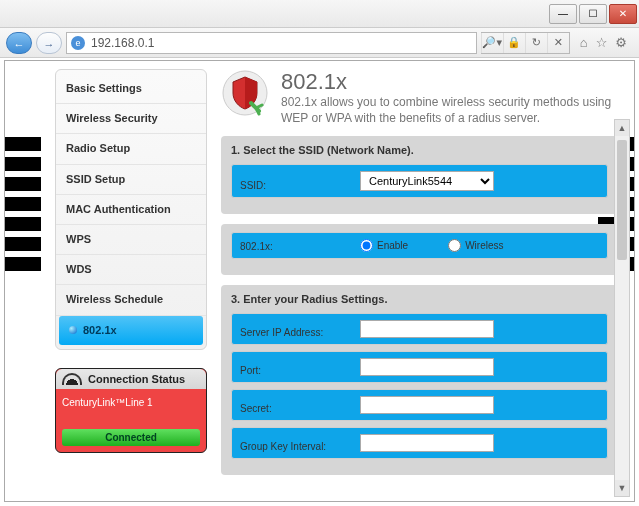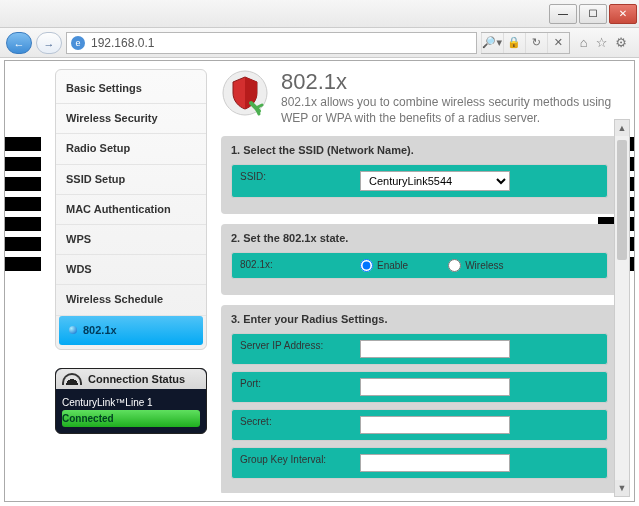--- a/index.html
+++ b/index.html
@@ -24,38 +24,38 @@
 .blackbars.right{ left:auto; right:-4px; top:70px;}
 
 .page { position:absolute; inset:0; padding:8px 12px 8px 50px; display:flex; gap:14px; }
 .sidebar { width:152px; flex-shrink:0; }
 .menu { border:1px solid #d6d6d6; border-radius:6px; background:linear-gradient(#fafafa,#f0f0f0); padding:4px 0; }
 .menu .item { padding:8px 10px; font-size:11px; font-weight:bold; color:#333; border-bottom:1px solid #e4e4e4; cursor:pointer; line-height:1.2;}
 .menu .item:last-child{ border-bottom:none;}
 .menu .item.active{ background:linear-gradient(#4fc3f7,#03a9f4); color:#003a5a; border-radius:3px; margin:0 3px; display:flex; align-items:center; gap:6px;}
 .menu .item.active .dot{ width:8px; height:8px; background:radial-gradient(circle at 30% 30%,#aef,#06c); border-radius:50%;}
 
-.connwidget{ margin-top:18px; border:1px solid #222; border-radius:6px; background:#0f172a; color:#fff; padding:6px; font-size:10px;}
+.connwidget{ margin-top:18px; border:1px solid #222; border-radius:6px; background:#ef4444; color:#fff; padding:6px; font-size:10px;}
 .connwidget .hdr{ display:flex; gap:6px; align-items:center; color:#222; background:linear-gradient(#e8e8e8,#d6d6d6); margin:-6px -6px 6px -6px; padding:4px 6px; border-radius:6px 6px 0 0; font-weight:bold; font-size:11px;}
 .gauge{ width:20px; height:12px; background:radial-gradient(circle at 50% 100%, #222 0%, #222 45%, transparent 46%); border-radius:12px 12px 0 0; border:2px solid #333; border-bottom:none; position:relative;}
 .line1{ display:flex; justify-content:flex-start; font-size:10px; padding:2px 0;}
-.connected{ background:linear-gradient(#5fe05f,#1fae1f); color:#042; text-align:left; border-radius:3px; padding:3px 0; font-weight:bold; margin-top:0;}
+.connected{ background:linear-gradient(#5fe05f,#1fae1f); color:#042; text-align:center; border-radius:3px; padding:3px 0; font-weight:bold; margin-top:19px;}
 
 .main { flex:1; overflow-y:auto; padding-right:4px;}
 .header { display:flex; gap:12px; margin-bottom:10px;}
 .shield { width:48px; height:48px; position:relative; flex-shrink:0;}
 .shield svg { width:48px; height:48px;}
 .header h1{ font-size:22px; color:#666; font-weight:normal;}
 .header p{ font-size:12px; color:#777; line-height:1.3; max-width:360px;}
 
 .panel{ background:#d6d6d6; border-radius:4px; padding:8px 10px 10px 10px; margin-bottom:10px;}
 .panel h3{ font-size:11px; font-weight:bold; color:#333; margin-bottom:8px;}
-.row{ display:flex; align-items:flex-start; gap:10px; background:#14b8a6; border:1px solid #cfcfcf; border-radius:3px; padding:6px 8px; margin-bottom:6px;}
+.row{ display:flex; align-items:flex-end; gap:10px; background:#0ea5e9; border:1px solid #cfcfcf; border-radius:3px; padding:6px 8px; margin-bottom:6px;}
 .row label{ width:110px; font-size:10px; color:#333;}
-.row select, .row input[type=text]{ width:150px; font-size:11px; padding:2px 4px; border:1px solid #aaa; background:#fff;}
+.row select, .row input[type=text]{ width:134px; font-size:11px; padding:2px 4px; border:1px solid #aaa; background:#fff;}
 .radiogrp{ display:flex; gap:40px; align-items:center; font-size:10px; color:#333;}
 .radiogrp label{ width:auto; display:flex; align-items:center; gap:4px;}
 
 .scrollbar{ position:absolute; right:4px; top:58px; bottom:4px; width:16px; background:#f0f0f0; border:1px solid #ccc;}
 .scrollbar .thumb{ position:absolute; left:2px; right:2px; top:20px; height:120px; background:#c8c8c8; border-radius:2px;}
 .scrollbar .arr{ position:absolute; left:0; right:0; height:16px; background:#e8e8e8; font-size:9px; color:#666; display:flex; align-items:center; justify-content:center;}
 .scrollbar .arr.up{ top:0;} .scrollbar .arr.dn{ bottom:0;}
 </style>
 </head>
 <body>
@@ -156,21 +156,20 @@
         <h3>1. Select the SSID (Network Name).</h3>
         <div class="row">
           <label>SSID:</label>
           <select>
             <option>CenturyLink5544</option>
           </select>
         </div>
       </div>
 
       <div class="panel">
-        <h3>2. Set the 802.1x state.</h3>
         <div class="row">
           <label>802.1x:</label>
           <div class="radiogrp">
             <label>
                 <input type="radio" name="st" checked="" style="">
                 <span>Enable</span>
               </label>
             <label>
                 <input type="radio" name="st" style="">
                 <span>Wireless</span>

